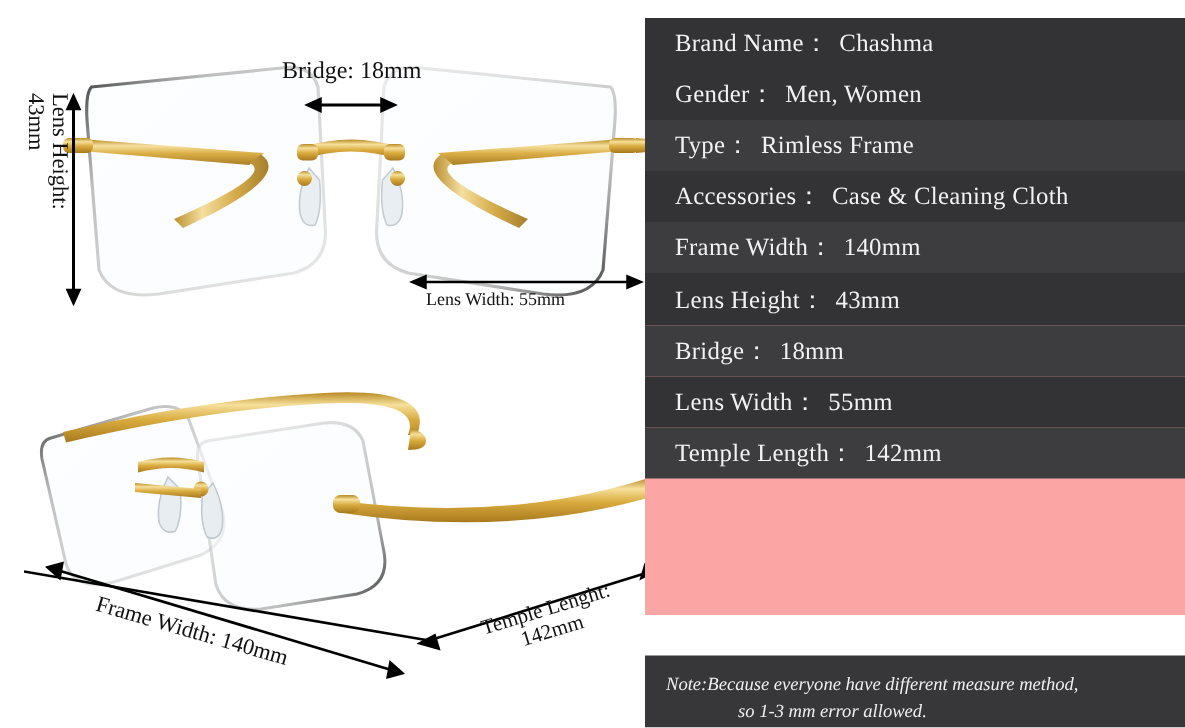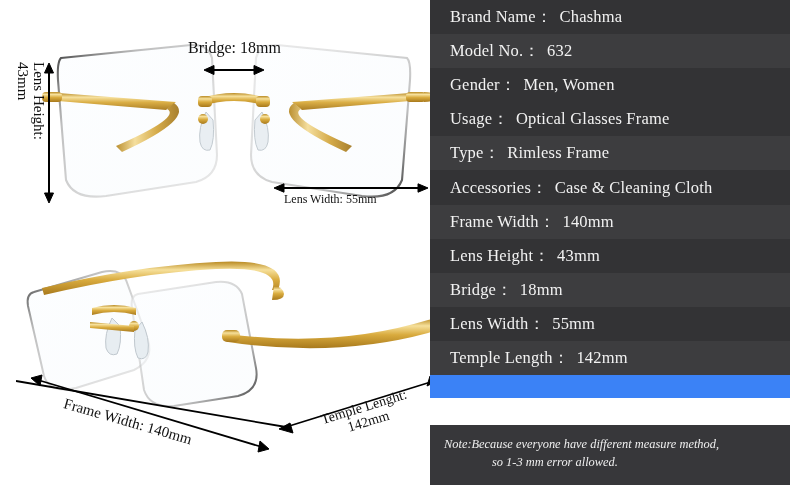--- a/index.html
+++ b/index.html
@@ -63,23 +63,23 @@
     font-size: 14px;
     text-align: center;
     transform: rotate(-17deg);
     transform-origin: 50% 50%;
   }
   #templelen-label .l2 { display: block; }
 
   
   #spec-panel {
     position: absolute;
-    left: 430px; top: 0;
+    left: 430px; top: 12px;
     width: 360px; height: 398px;
-    background: #3b82f6;
+    background: #fca5a5;
   }
   .spec-row {
     height: 34.1px;
     display: flex;
     align-items: center;
     padding-left: 20px;
     box-sizing: border-box;
     color: #f2f2f2;
     font-family: "Liberation Serif", serif;
     font-size: 16.5px;
@@ -241,31 +241,23 @@
       <span class="l2">142mm</span>
     </div>
   </div>
 
   <div id="spec-panel">
     <div id="spec-rows">
         <div class="spec-row even">
           <span class="k">Brand Name：</span>
           <span class="v">Chashma</span>
         </div>
-        <div class="spec-row odd">
-          <span class="k">Model No.：</span>
-          <span class="v">632</span>
-        </div>
         <div class="spec-row even">
           <span class="k">Gender：</span>
           <span class="v">Men, Women</span>
-        </div>
-        <div class="spec-row even">
-          <span class="k">Usage：</span>
-          <span class="v">Optical Glasses Frame</span>
         </div>
         <div class="spec-row odd">
           <span class="k">Type：</span>
           <span class="v">Rimless Frame</span>
         </div>
         <div class="spec-row even">
           <span class="k">Accessories：</span>
           <span class="v">Case &amp; Cleaning Cloth</span>
         </div>
         <div class="spec-row odd">

